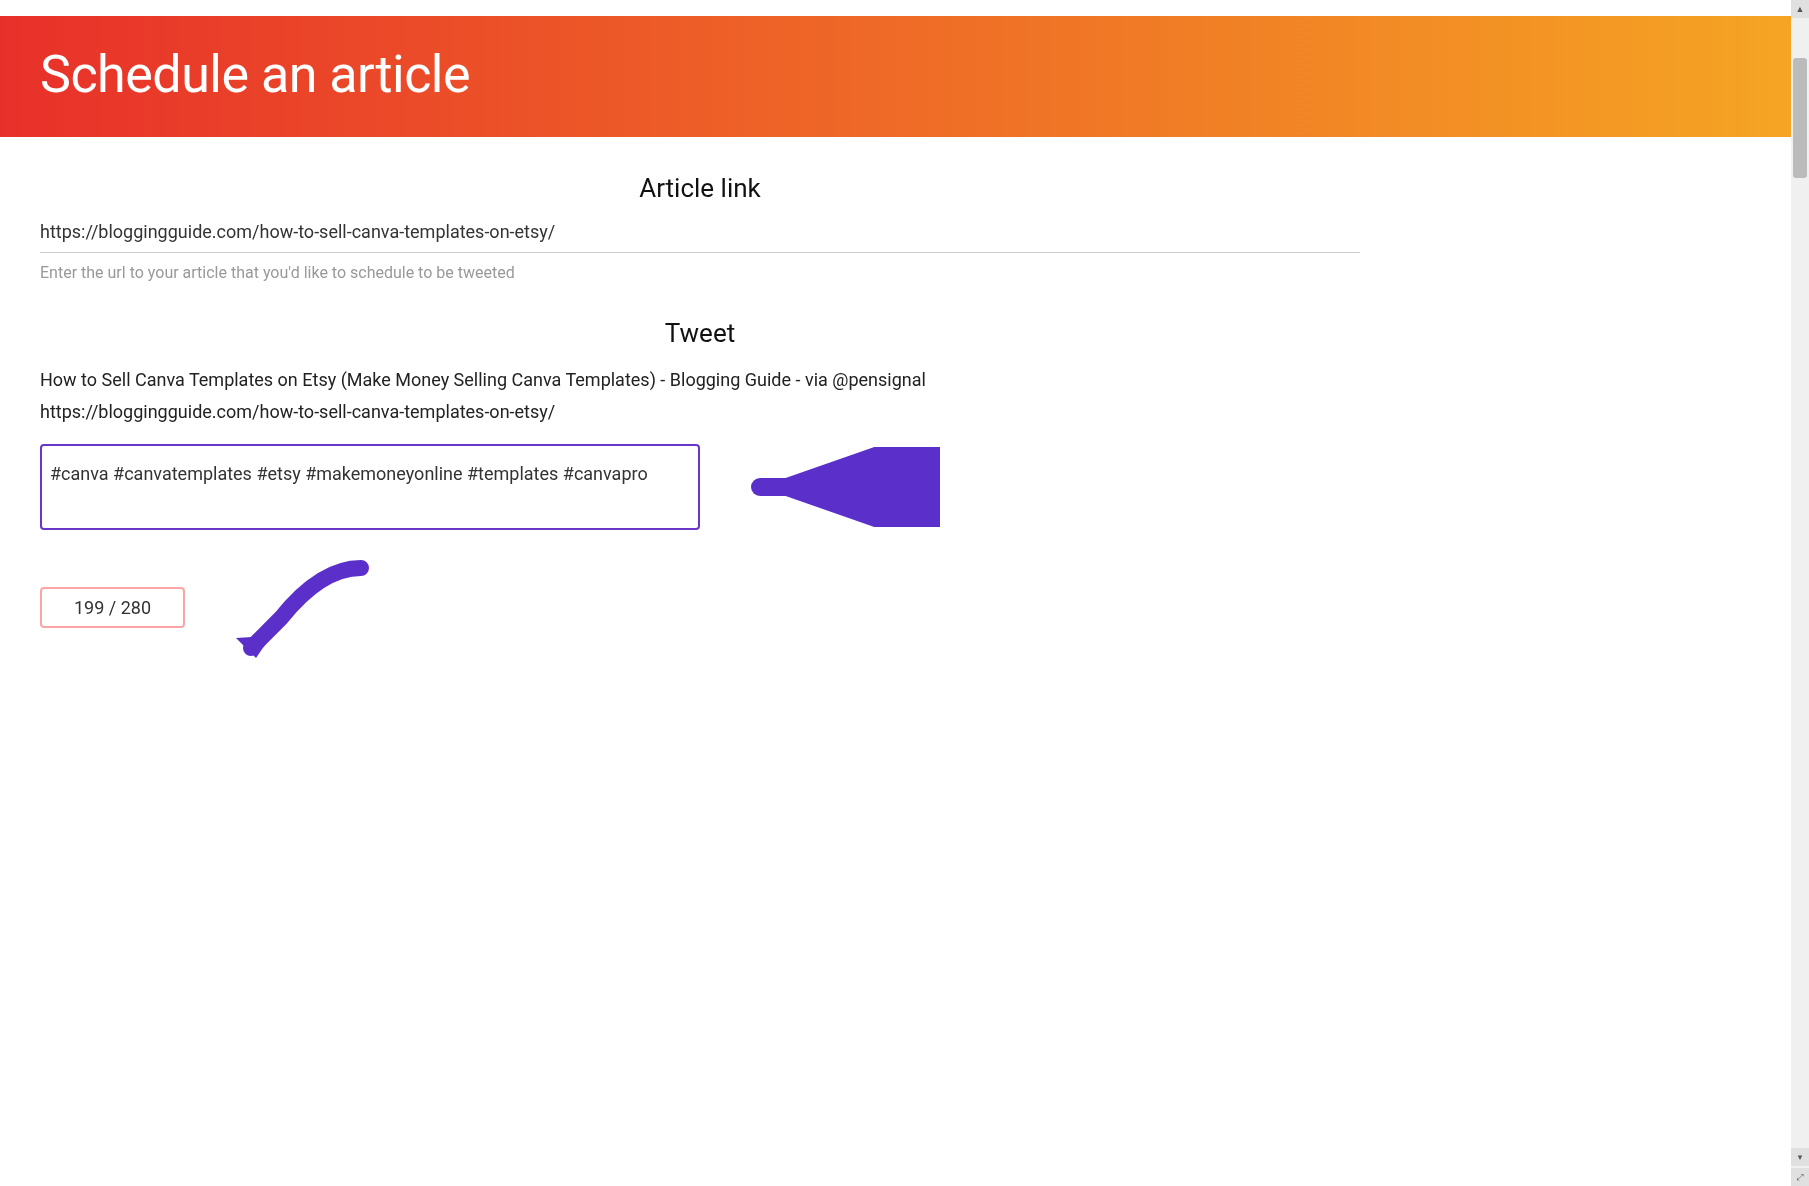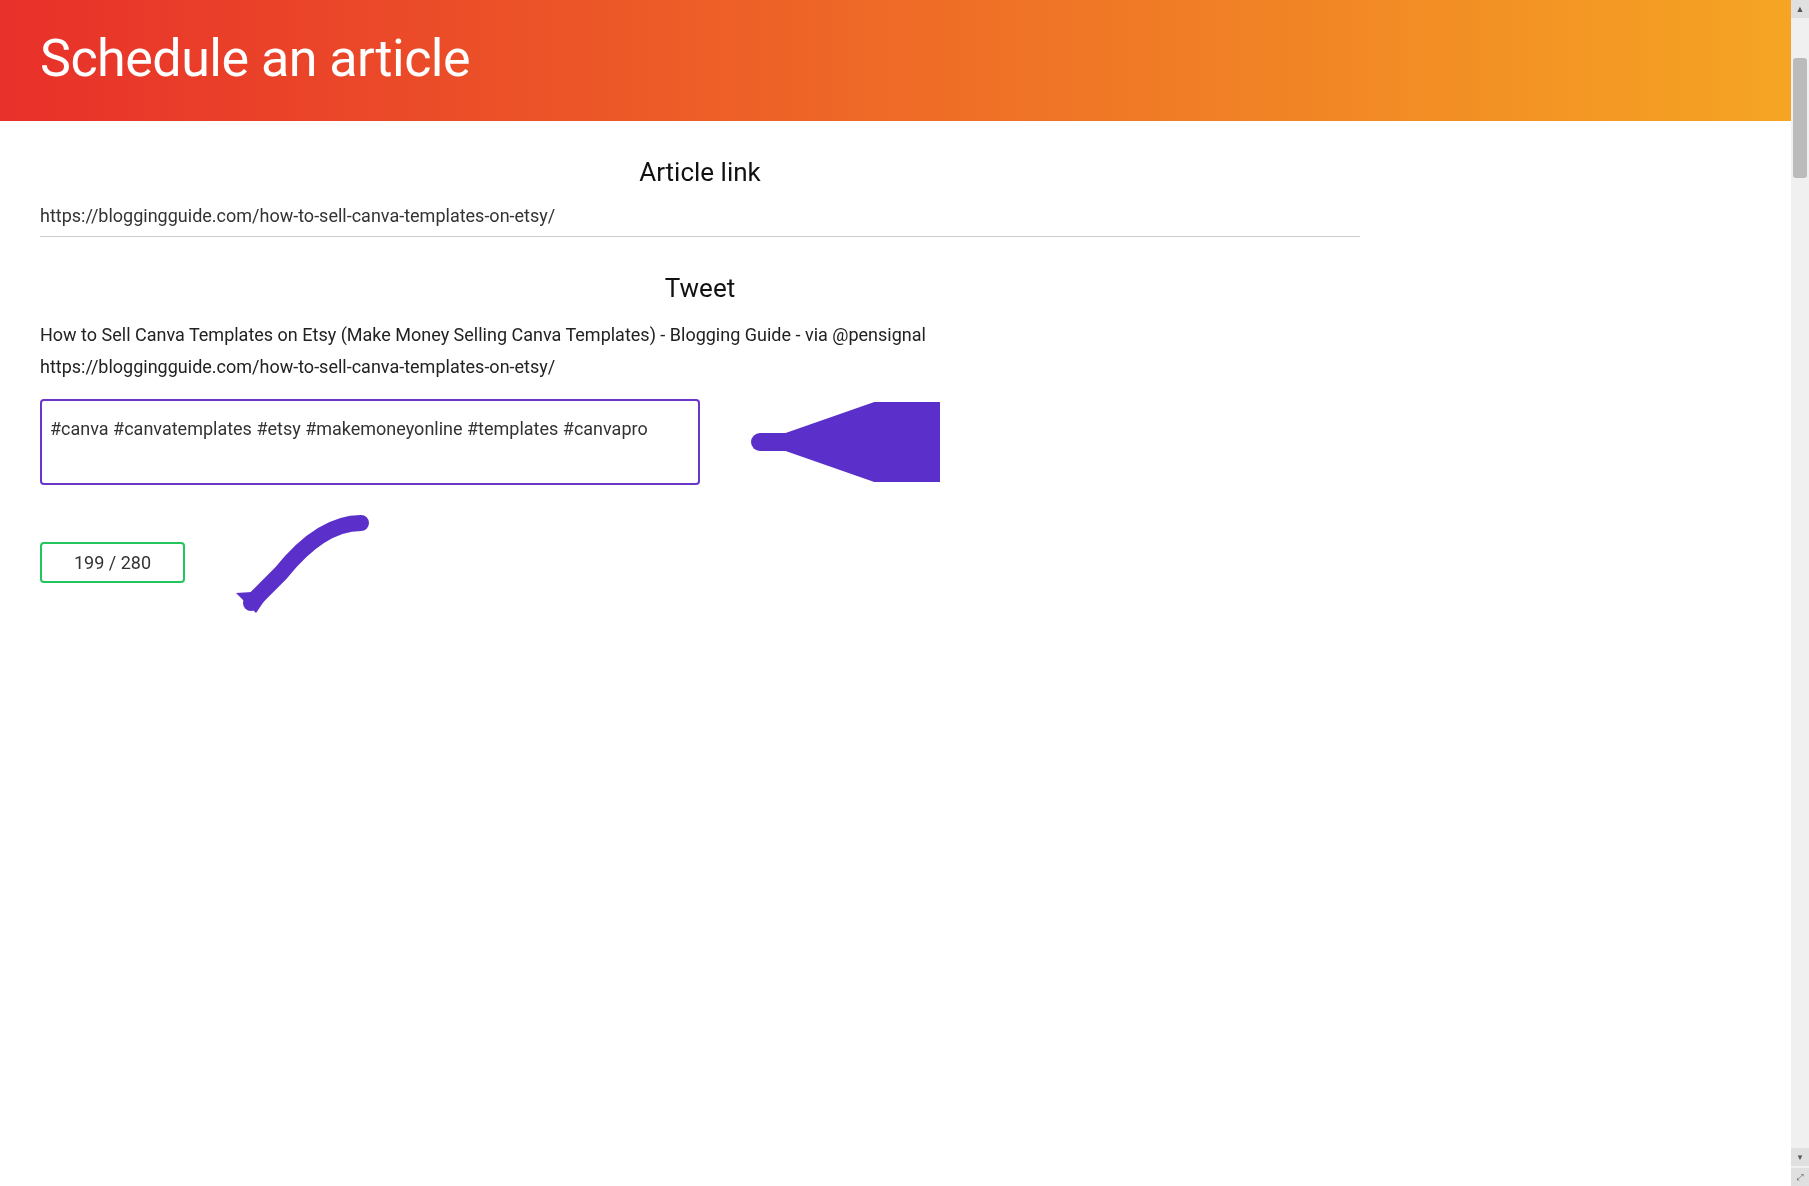--- a/index.html
+++ b/index.html
@@ -8,20 +8,21 @@
       font-family: -apple-system, BlinkMacSystemFont, 'Segoe UI', Roboto, sans-serif;
       background: #fff;
       color: #222;
       overflow-x: hidden;
     }
 
     .header {
       background: linear-gradient(to right, #e8302a, #f5a623);
       padding: 28px 20px 32px 40px;
       position: relative;
+      margin-top: 16px;
     }
 
     .header-title {
       color: #fff;
       font-size: 52px;
       font-weight: 400;
       letter-spacing: -0.5px;
     }
 
     .content {
@@ -115,21 +116,21 @@
     }
 
     .char-count-wrapper {
       display: flex;
       align-items: center;
       gap: 36px;
       margin-top: 8px;
     }
 
     .char-count-box {
-      border: 2px solid #22c55e;
+      border: 2px solid #fca5a5;
       border-radius: 4px;
       padding: 8px 32px;
       font-size: 18px;
       color: #333;
       min-width: 110px;
       text-align: center;
     }
 
     .arrow-down {
       display: flex;
@@ -146,20 +147,21 @@
 
 <div class="header">
   <h1 class="header-title">Schedule an article</h1>
 </div>
 
 <div class="content">
 
   <div>
     <h2 class="section-label">Article link</h2>
     <div class="article-link-value">https://bloggingguide.com/how-to-sell-canva-templates-on-etsy/</div>
+    <div class="article-link-hint">Enter the url to your article that you'd like to schedule to be tweeted</div>
   </div>
 
   <div class="tweet-section">
     <h2 class="section-label">Tweet</h2>
 
     <div class="tweet-text">How to Sell Canva Templates on Etsy (Make Money Selling Canva Templates) - Blogging Guide - via @pensignal</div>
     <div class="tweet-url">https://bloggingguide.com/how-to-sell-canva-templates-on-etsy/</div>
 
     <div class="hashtags-area-wrapper">
       <textarea class="hashtags-textarea" rows="2" style="">#canva #canvatemplates #etsy #makemoneyonline #templates #canvapro</textarea>

